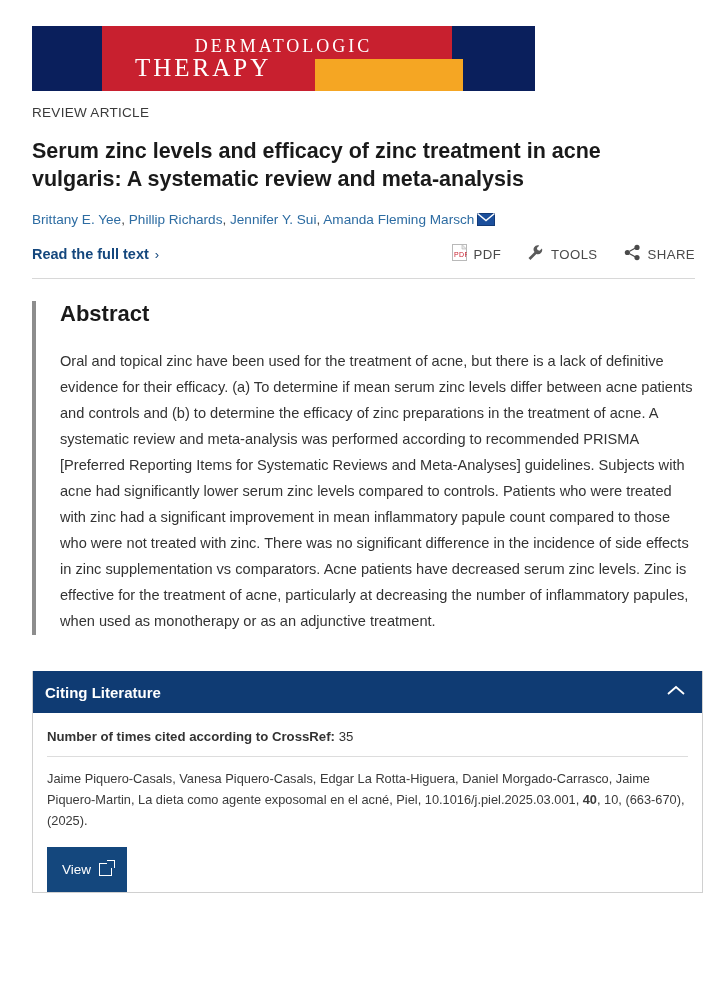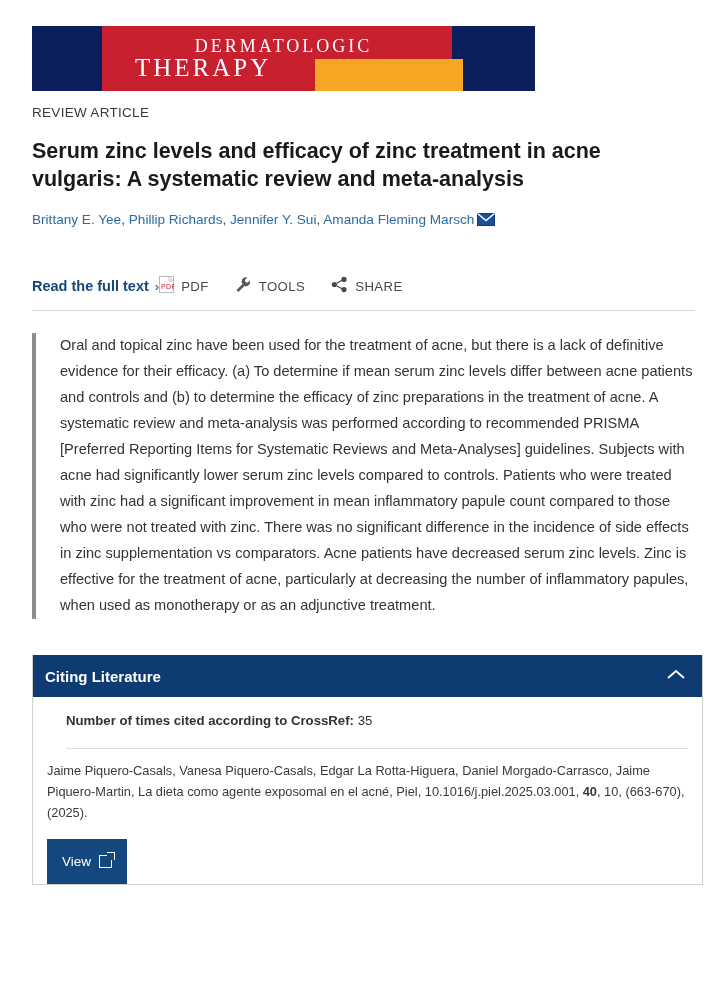--- a/index.html
+++ b/index.html
@@ -110,23 +110,24 @@
     color: #1b5faa;
     text-decoration: none;
   }
   .pubinfo .sep {
     color: #999;
     margin: 0 5px;
   }
 
   
   .actions {
-    margin-top: 44px;
+    margin-top: 12px;
     display: flex;
     align-items: center;
+    justify-content: space-between;
     padding-bottom: 14px;
     border-bottom: 1px solid #d8d8d8;
   }
   .read-full {
     font-size: 14.5px;
     font-weight: bold;
     color: #14477d;
     text-decoration: none;
     display: inline-flex;
     align-items: center;
@@ -195,23 +196,22 @@
   .citing-title {
     font-size: 15px;
     font-weight: bold;
   }
   .citing-body {
     padding: 16px 14px 0 14px;
   }
   .crossref-line {
     font-size: 13.2px;
     color: #333;
-    padding-bottom: 20px;
+    padding-bottom: 12px;
     border-bottom: 1px solid #dddddd;
-    margin-left: 19px;
   }
   .crossref-line b {
     font-weight: bold;
   }
   .citation {
     margin-top: 12px;
     font-size: 12.8px;
     line-height: 1.62;
     color: #3a3a3a;
     max-width: 640px;
@@ -302,20 +302,21 @@
               <circle cx="3.4" cy="8.5" r="2.6" fill="#4a4a4a"></circle>
               <line x1="5.6" y1="7.3" x2="11" y2="4.3" stroke="#4a4a4a" stroke-width="1.3"></line>
               <line x1="5.6" y1="9.7" x2="11" y2="12.7" stroke="#4a4a4a" stroke-width="1.3"></line>
             </svg></span>
         <span>SHARE</span>
       </a>
     </div>
   </div>
 
   <div class="abstract-wrap">
+    <h2 class="abstract-heading">Abstract</h2>
     <p class="abstract-body">Oral and topical zinc have been used for the treatment of acne, but there is a lack of definitive evidence for their efficacy. (a) To determine if mean serum zinc levels differ between acne patients and controls and (b) to determine the efficacy of zinc preparations in the treatment of acne. A systematic review and meta-analysis was performed according to recommended PRISMA [Preferred Reporting Items for Systematic Reviews and Meta-Analyses] guidelines. Subjects with acne had significantly lower serum zinc levels compared to controls. Patients who were treated with zinc had a significant improvement in mean inflammatory papule count compared to those who were not treated with zinc. There was no significant difference in the incidence of side effects in zinc supplementation vs comparators. Acne patients have decreased serum zinc levels. Zinc is effective for the treatment of acne, particularly at decreasing the number of inflammatory papules, when used as monotherapy or as an adjunctive treatment.</p>
   </div>
 
   <div class="citing">
     <div class="citing-header">
       <span class="citing-title">Citing Literature</span>
       <span><svg width="20" height="12" viewBox="0 0 20 12">
             <polyline points="2,9 10,2 18,9" fill="none" stroke="#ffffff" stroke-width="1.8"></polyline>
           </svg></span>
     </div>

